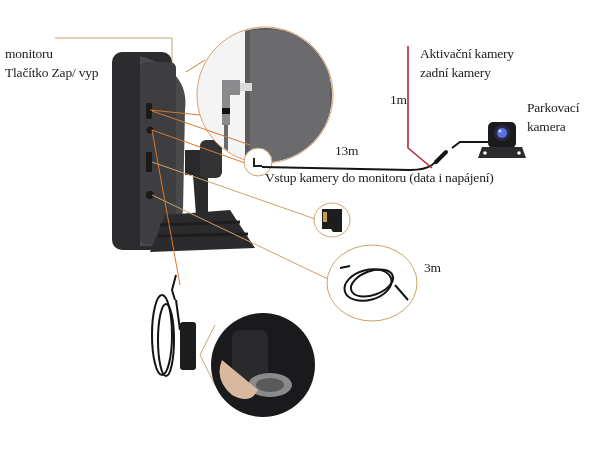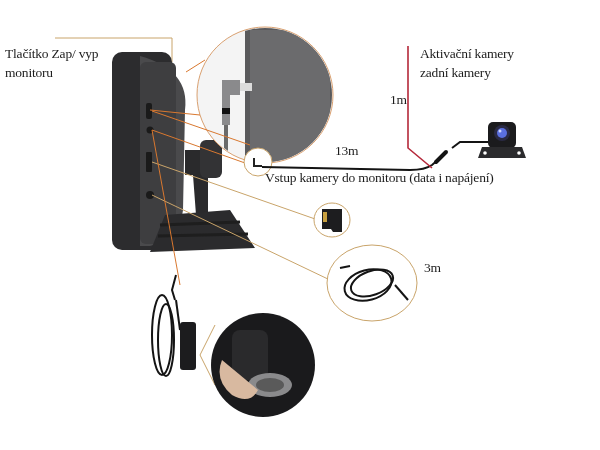--- a/index.html
+++ b/index.html
@@ -104,31 +104,35 @@
   <g>
     <circle cx="263" cy="365" r="52" fill="#1a1a1c"></circle>
     <rect x="232" y="330" width="36" height="50" rx="8" fill="#2a2a2c"></rect>
     <ellipse cx="270" cy="385" rx="22" ry="12" fill="#8a8a8c"></ellipse>
     <ellipse cx="270" cy="385" rx="14" ry="7" fill="#5a5a5a"></ellipse>
     <path d="M222 360 Q214 380 232 395 Q250 405 258 390" fill="#d8b9a0"></path>
   </g>
 </svg>
 
 <div class="lbl" style="left:5px;top:44px;">
+  <div>monitoru</div>
   <div>Tlačítko Zap/ vyp</div>
-  <div>monitoru</div>
 </div>
 
 <div class="lbl" style="left:420px;top:44px;">
   <div>Aktivační kamery</div>
   <div>zadní kamery</div>
 </div>
 
 <div class="lbl" style="left:390px;top:90px;">1m</div>
 
+<div class="lbl" style="left:527px;top:98px;">
+  <div>Parkovací</div>
+  <div>kamera</div>
+</div>
 
 <div class="lbl" style="left:335px;top:141px;">13m</div>
 
 <div class="lbl" style="left:265px;top:168px;">Vstup kamery do monitoru (data i napájení)</div>
 
 
 <div class="lbl" style="left:424px;top:258px;">3m</div>
 
 
 

